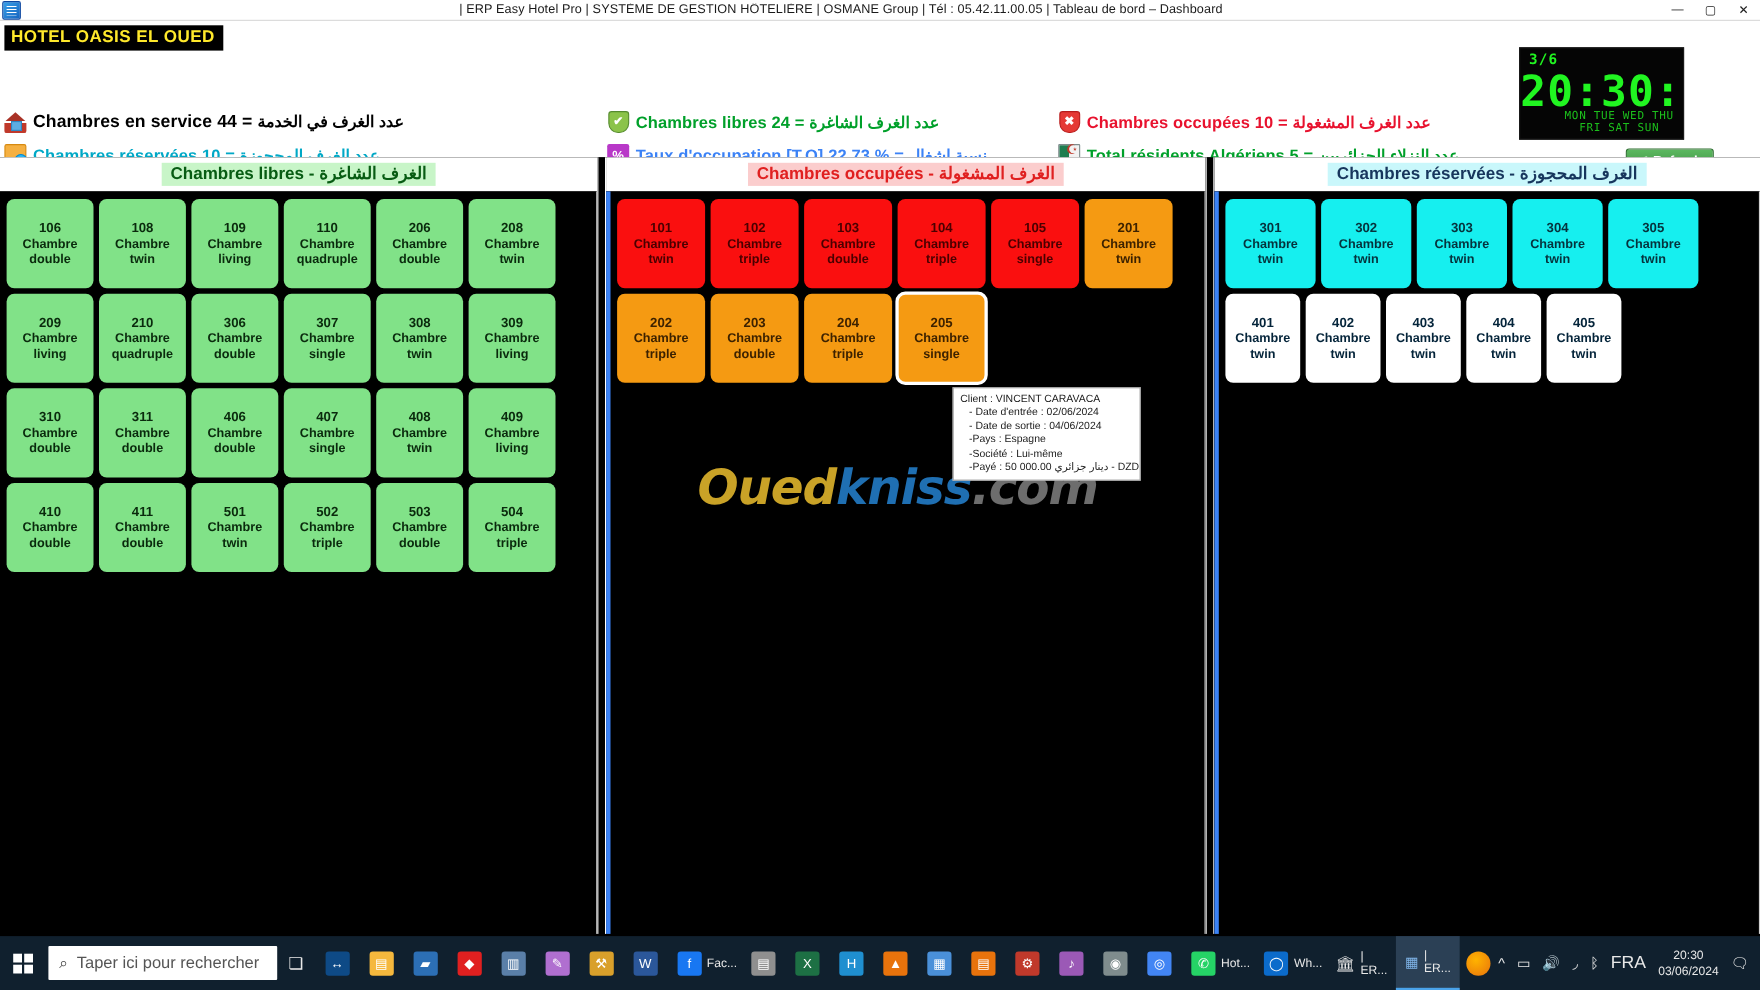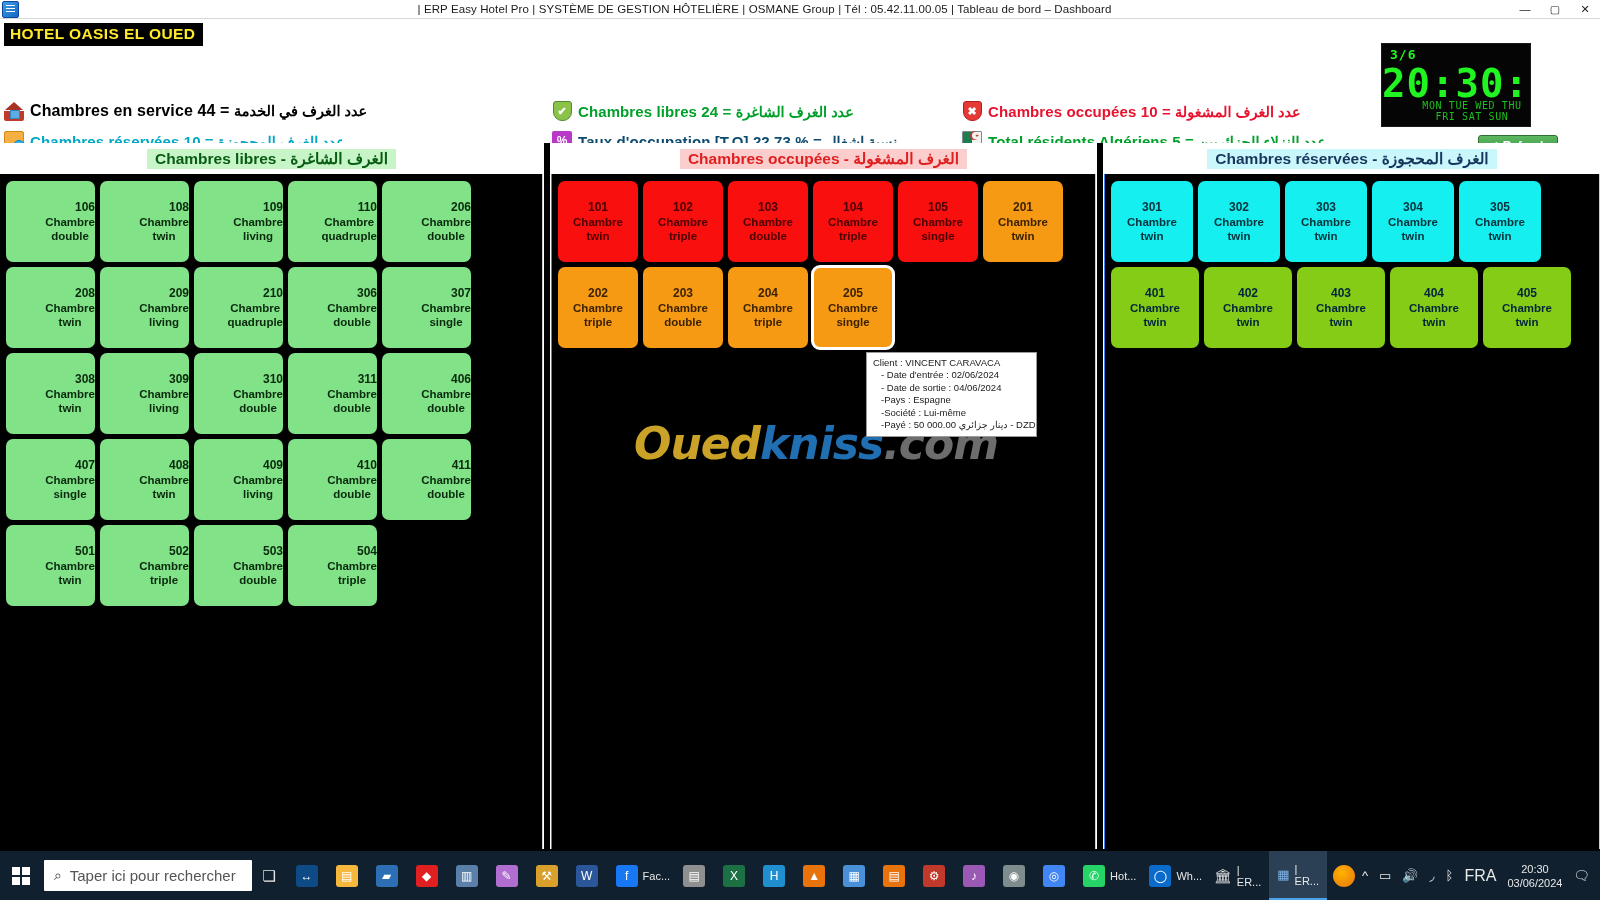--- a/index.html
+++ b/index.html
@@ -114,21 +114,21 @@
     position: relative;
   }
   .ico-globe::after {
     content: ""; position: absolute; left: 5px; top: 13px;
     width: 4px; height: 4px; background: #455a64;
   }
 
   .c-black { color: #000; }
   .c-cyan  { color: #00a8c6; }
   .c-green { color: #00a02a; }
-  .c-magenta { color: #0c4a6e; }
+  .c-magenta { color: #3b82f6; }
   .c-navy { color: #1a237e; }
   .c-red { color: #e8122e; }
 
   
   .clock {
     position: absolute; left: 1381px; top: 24px; width: 150px; height: 84px;
     background: #050505; border: 1px solid #1a1a1a; color: #21f521;
     font-family: "DejaVu Sans Mono", monospace; overflow: hidden;
   }
   .clock-date {
@@ -177,37 +177,37 @@
   }
   .ph-green { background: #c8f5c8; color: #085c13; }
   .ph-red   { background: #fbcdcd; color: #e02020; }
   .ph-cyan  { background: #c9f7fb; color: #17365d; }
 
   .panel-body {
     position: absolute; top: 31px; bottom: 0; left: 0; right: 0;
     background: #000; padding: 7px 6px;
   }
   .panel.p2 .panel-body, .panel.p3 .panel-body {
-    border-left: 1px solid #3b82f6; border-right: 1px solid #cfcfcf;
+    border-left: 4px solid #3b82f6; border-right: 1px solid #cfcfcf;
   }
   .panel.p1 .panel-body { border-right: 1px solid #cfcfcf; }
 
   .grid { display: flex; flex-wrap: wrap; gap: 5px; align-content: flex-start; }
   .tile {
     width: 80px; height: 81px; border-radius: 7px;
     display: flex; flex-direction: column; align-items: center; justify-content: center;
     font-size: 11.5px; font-weight: bold; line-height: 14px; text-align: center;
     cursor: pointer; position: relative;
   }
   .tile .num { font-size: 12px; margin-bottom: 1px; }
-  .tile.free  { background: #81e288; color: #0a2a0d; width: 89px; align-items: flex-end; }
+  .tile.free  { background: #81e288; color: #0a2a0d; width: 79px; }
   .tile.occ-red   { background: #fa0f0f; color: #4a0000; width: 80px; }
   .tile.occ-orange{ background: #f59a12; color: #3d2200; width: 80px; }
   .tile.res-cyan  { background: #16efef; color: #06323c; width: 82px; }
-  .tile.res-blue  { background: #84cc16; color: #04243a; width: 88px; }
+  .tile.res-blue  { background: #ffffff; color: #04243a; width: 68px; }
   .tile.selected { outline: 3px solid #ffffff; outline-offset: -1px; }
 
   
   .tooltip {
     position: absolute; left: 866px; top: 352px; width: 171px;
     background: #ffffff; border: 1px solid #9a9a9a;
     padding: 4px 6px 5px 6px; font-size: 9.5px; line-height: 12.4px;
     color: #202020; z-index: 40;
   }
   .tooltip .tt-line { white-space: nowrap; }

